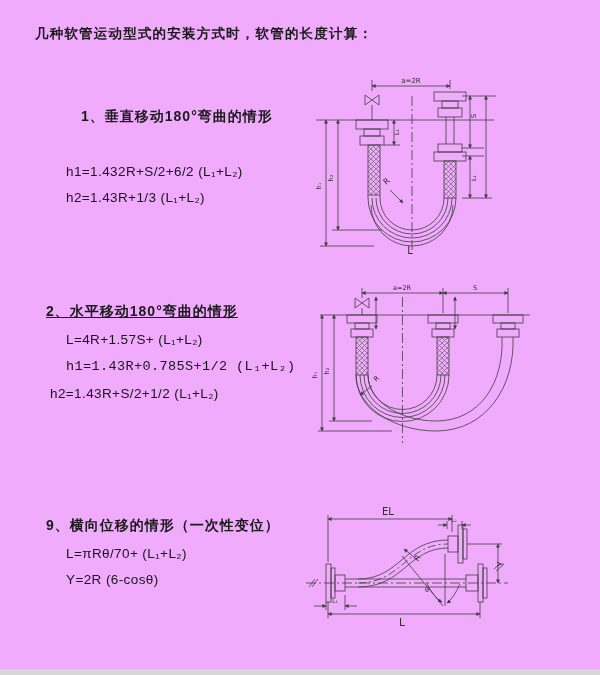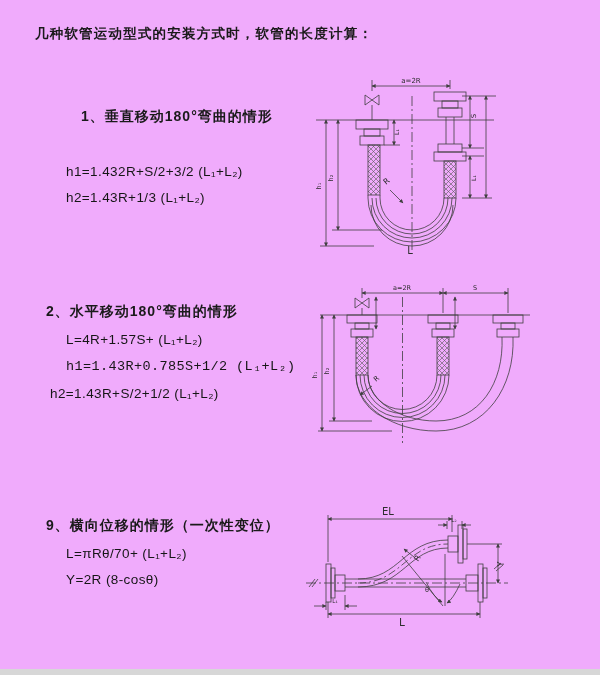--- a/index.html
+++ b/index.html
@@ -13,31 +13,31 @@
   .scan-edge{position:absolute;left:0;bottom:0;width:600px;height:6px;background:#d7d7d7;}
 </style>
 </head>
 <body>
 
 <div id="page">
 
   <div class="title">几种软管运动型式的安装方式时，软管的长度计算：</div>
 
   <div class="heading" style="left:46px;top:108px;margin-left:35px;">1、垂直移动180°弯曲的情形</div>
-  <div class="formula" style="left:66px;top:164px;">h1=1.432R+S/2+3/2 (L₁+L₂)</div>
+  <div class="formula" style="left:66px;top:164px;">h1=1.432R+S/2+6/2 (L₁+L₂)</div>
   <div class="formula" style="left:66px;top:190px;">h2=1.43R+1/3 (L₁+L₂)</div>
 
-  <div class="heading" style="left:46px;top:303px;">2、水平移动180°弯曲的情形</div>
+  <div class="heading" style="left:46px;top:303px;text-decoration:underline;">2、水平移动180°弯曲的情形</div>
   <div class="formula" style="left:66px;top:332px;">L=4R+1.57S+ (L₁+L₂)</div>
   <div class="formula" style="left:66px;top:359px;font-family:Liberation Mono, monospace;">h1=1.43R+0.785S+1/2 (L₁+L₂)</div>
   <div class="formula" style="left:50px;top:386px;">h2=1.43R+S/2+1/2 (L₁+L₂)</div>
 
   <div class="heading" style="left:46px;top:517px;">9、横向位移的情形（一次性变位）</div>
   <div class="formula" style="left:66px;top:546px;">L=πRθ/70+ (L₁+L₂)</div>
-  <div class="formula" style="left:66px;top:572px;">Y=2R (8-cosθ)</div>
+  <div class="formula" style="left:66px;top:572px;">Y=2R (6-cosθ)</div>
 
   <svg style="left:306px;top:74px;" width="228" height="182" viewBox="0 0 228 182">
     <defs>
       <marker id="arr1" viewBox="0 0 10 10" refX="9" refY="5" markerWidth="7" markerHeight="5" orient="auto-start-reverse">
         <path d="M0,0 L10,5 L0,10 z" fill="#3f3f3f"></path>
       </marker>
       <pattern id="br1" width="5" height="5" patternUnits="userSpaceOnUse">
         <path d="M0,5 L5,0 M0,0 L5,5" stroke="#5a5a5a" stroke-width="0.6"></path>
       </pattern>
     </defs>

